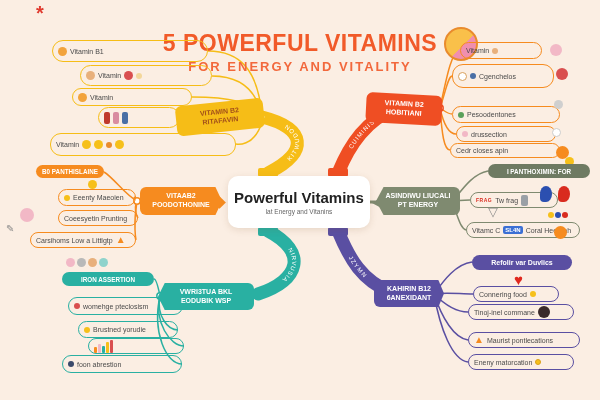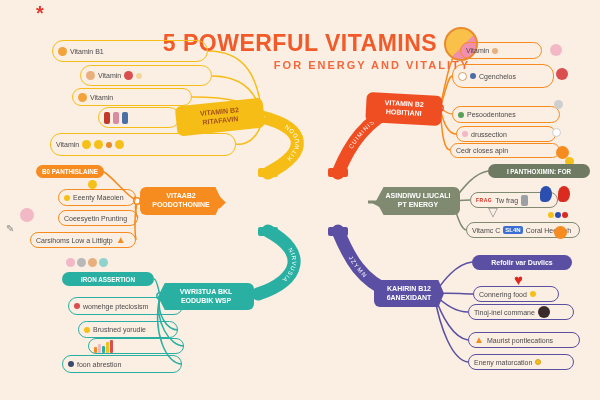--- a/index.html
+++ b/index.html
@@ -3,21 +3,21 @@
 <meta charset="utf-8">
 <style>
   html,body{margin:0;padding:0;}
   body{width:600px;height:400px;font-family:"Liberation Sans",sans-serif;}
   .stage{position:relative;width:600px;height:400px;background:#fbeee3;overflow:hidden;}
   svg.wire{position:absolute;left:0;top:0;z-index:1;}
 
   
   .title{position:absolute;left:130px;top:30px;width:340px;text-align:center;z-index:2;}
   .title h1{margin:0;font-size:23px;font-weight:800;color:#f15a29;letter-spacing:.5px;}
-  .title h2{margin:2px 0 6px;font-size:11px;font-weight:700;color:#f2683c;letter-spacing:2px;text-align:right;}
+  .title h2{margin:2px 0 6px;font-size:13px;font-weight:700;color:#f2683c;letter-spacing:2px;}
   .deco-ast{position:absolute;left:36px;top:2px;font-size:20px;font-weight:800;color:#e03a2f;z-index:2;}
 
   
   .center-box{position:absolute;left:228px;top:176px;width:142px;height:52px;background:#fff;border-radius:10px;
     box-shadow:0 2px 7px rgba(120,80,40,.15);z-index:4;display:flex;flex-direction:column;align-items:center;justify-content:center;}
   .center-box .t{font-size:15px;font-weight:700;color:#222;}
   .center-box .s{font-size:6.5px;color:#666;margin-top:2px;}
   .tab{position:absolute;width:20px;height:9px;border-radius:2px;z-index:3;}
   .tab.y{left:258px;top:168px;background:#f6bd17;}
   .tab.r{left:328px;top:168px;background:#ef4e23;}
@@ -146,20 +146,24 @@
     <h1>5 POWERFUL VITAMINS</h1>
     <h2>FOR ENERGY AND VITALITY</h2>
   </div>
 
   <div class="tab y"></div>
   <div class="tab r"></div>
   <div class="tab t"></div>
   <div class="tab p"></div>
   <div class="diamond"></div>
   <div class="tri-left"></div>
+  <div class="center-box">
+    <div class="t">Powerful Vitamins</div>
+    <div class="s">lat Energy and Vitanins</div>
+  </div>
 
   <div class="ribbon yellow">
     <span>VITAMIN B2</span>
     <span>RITAFAVIN</span>
   </div>
   <div class="ribbon orange">
     <span>VITAAB2</span>
     <span>POODOTHONINE</span>
   </div>
   <div class="ribbon teal">

